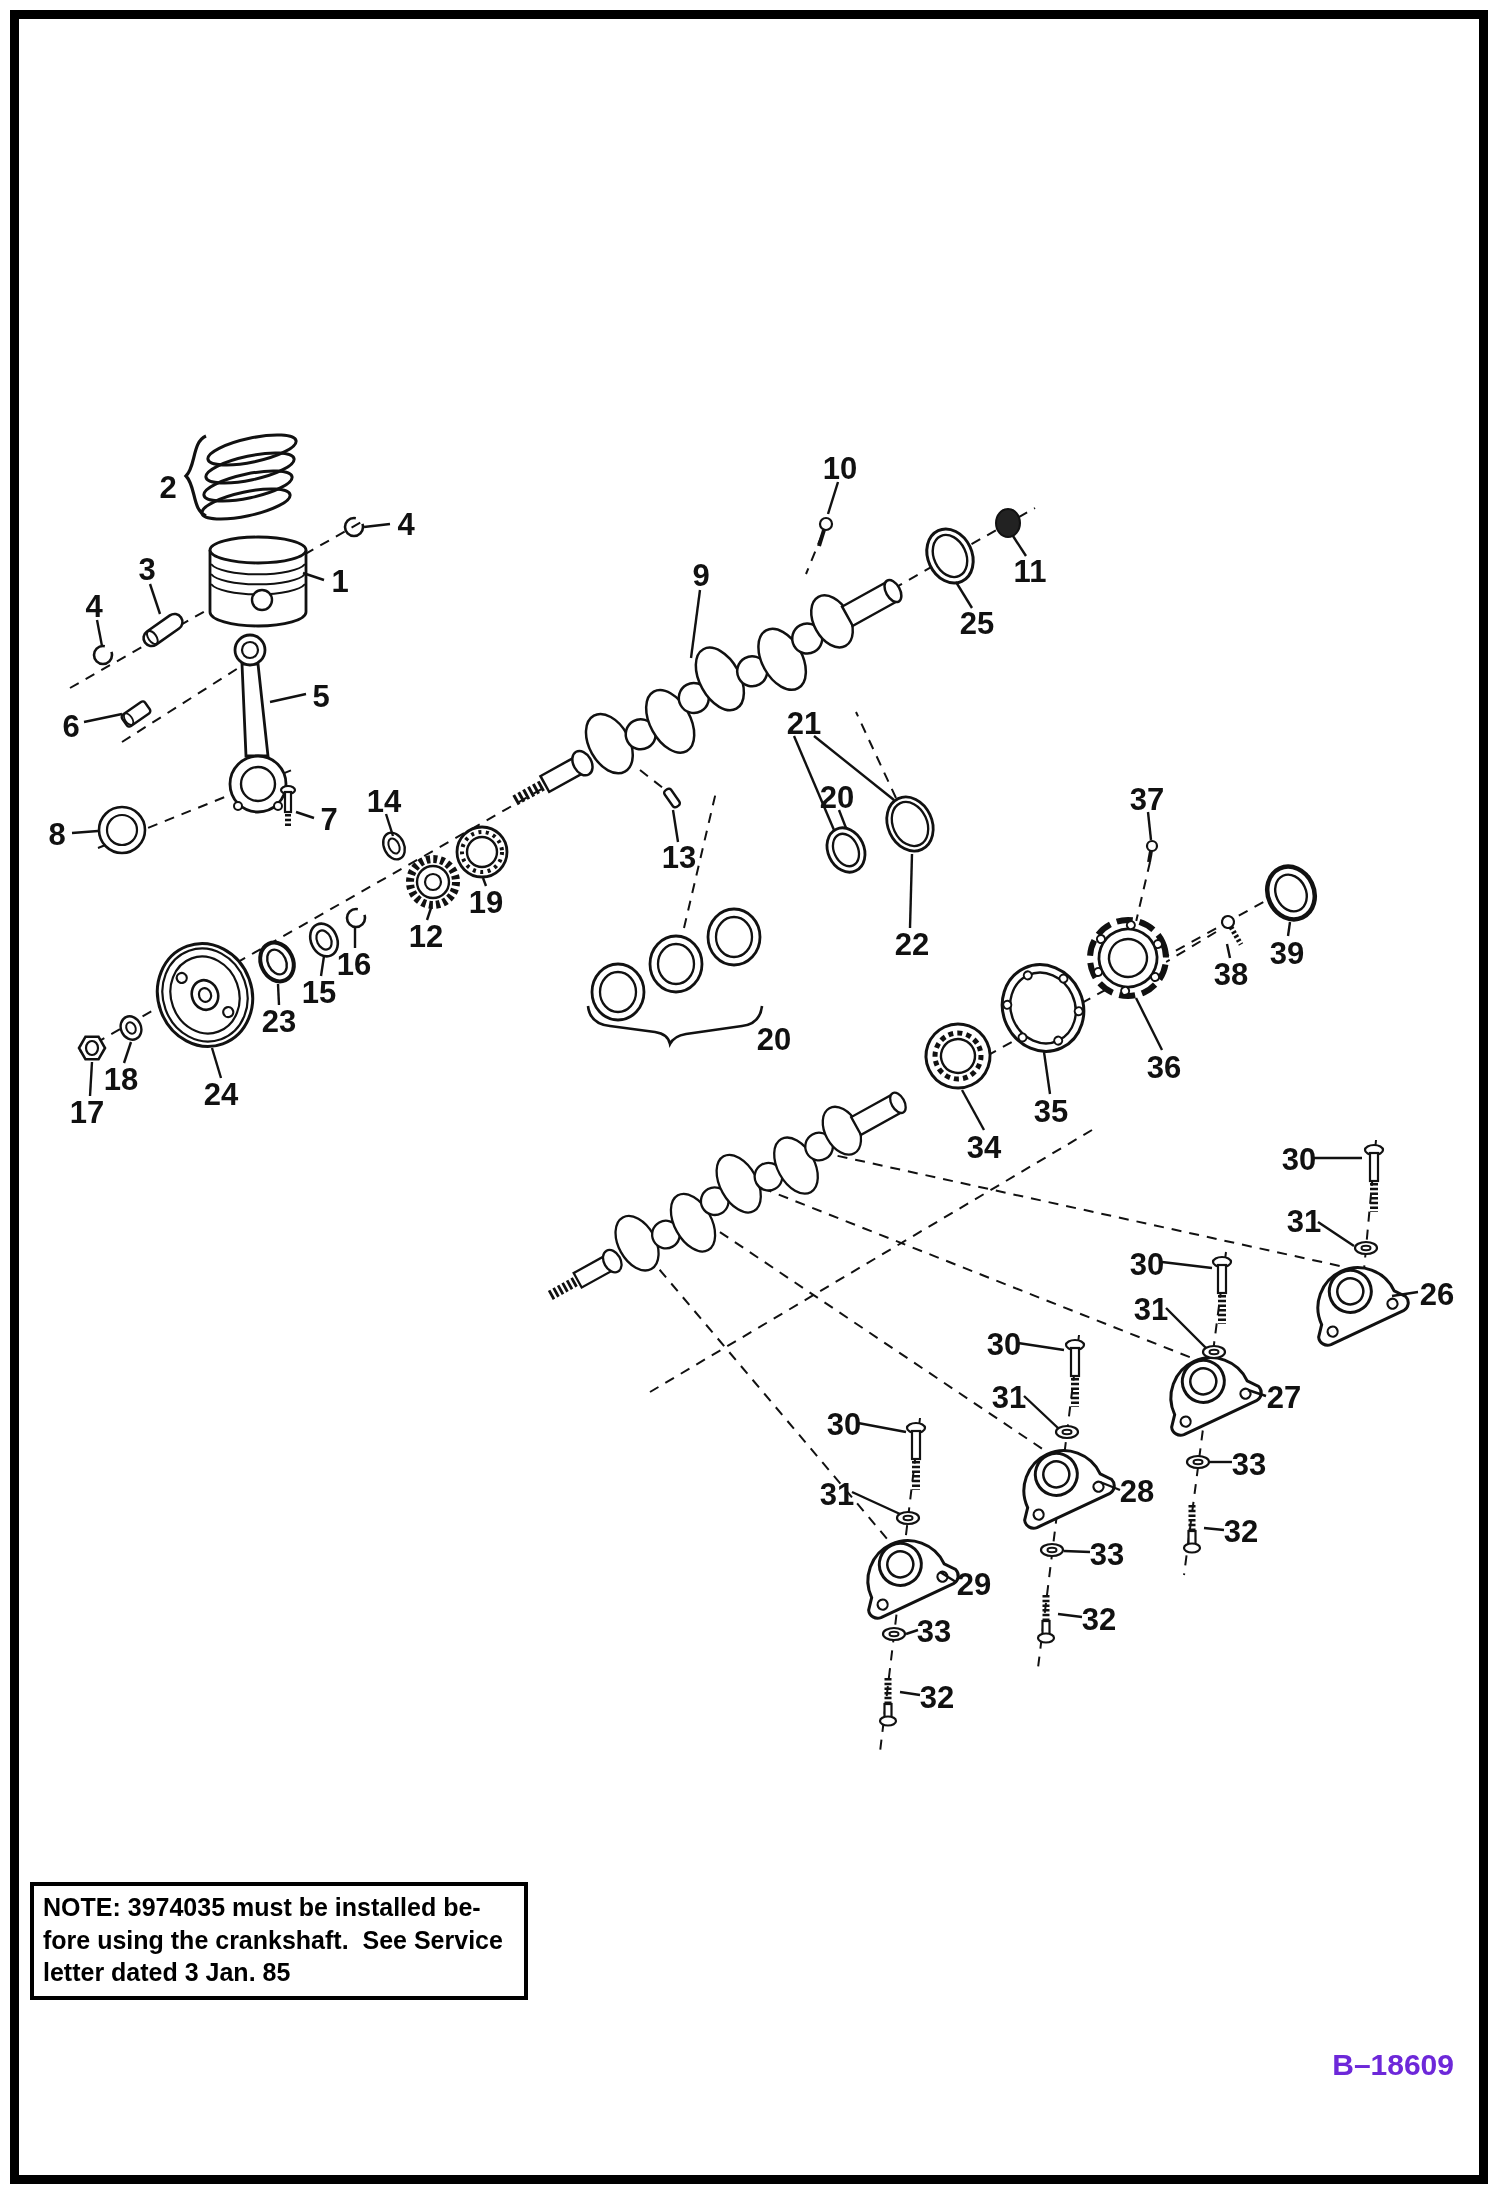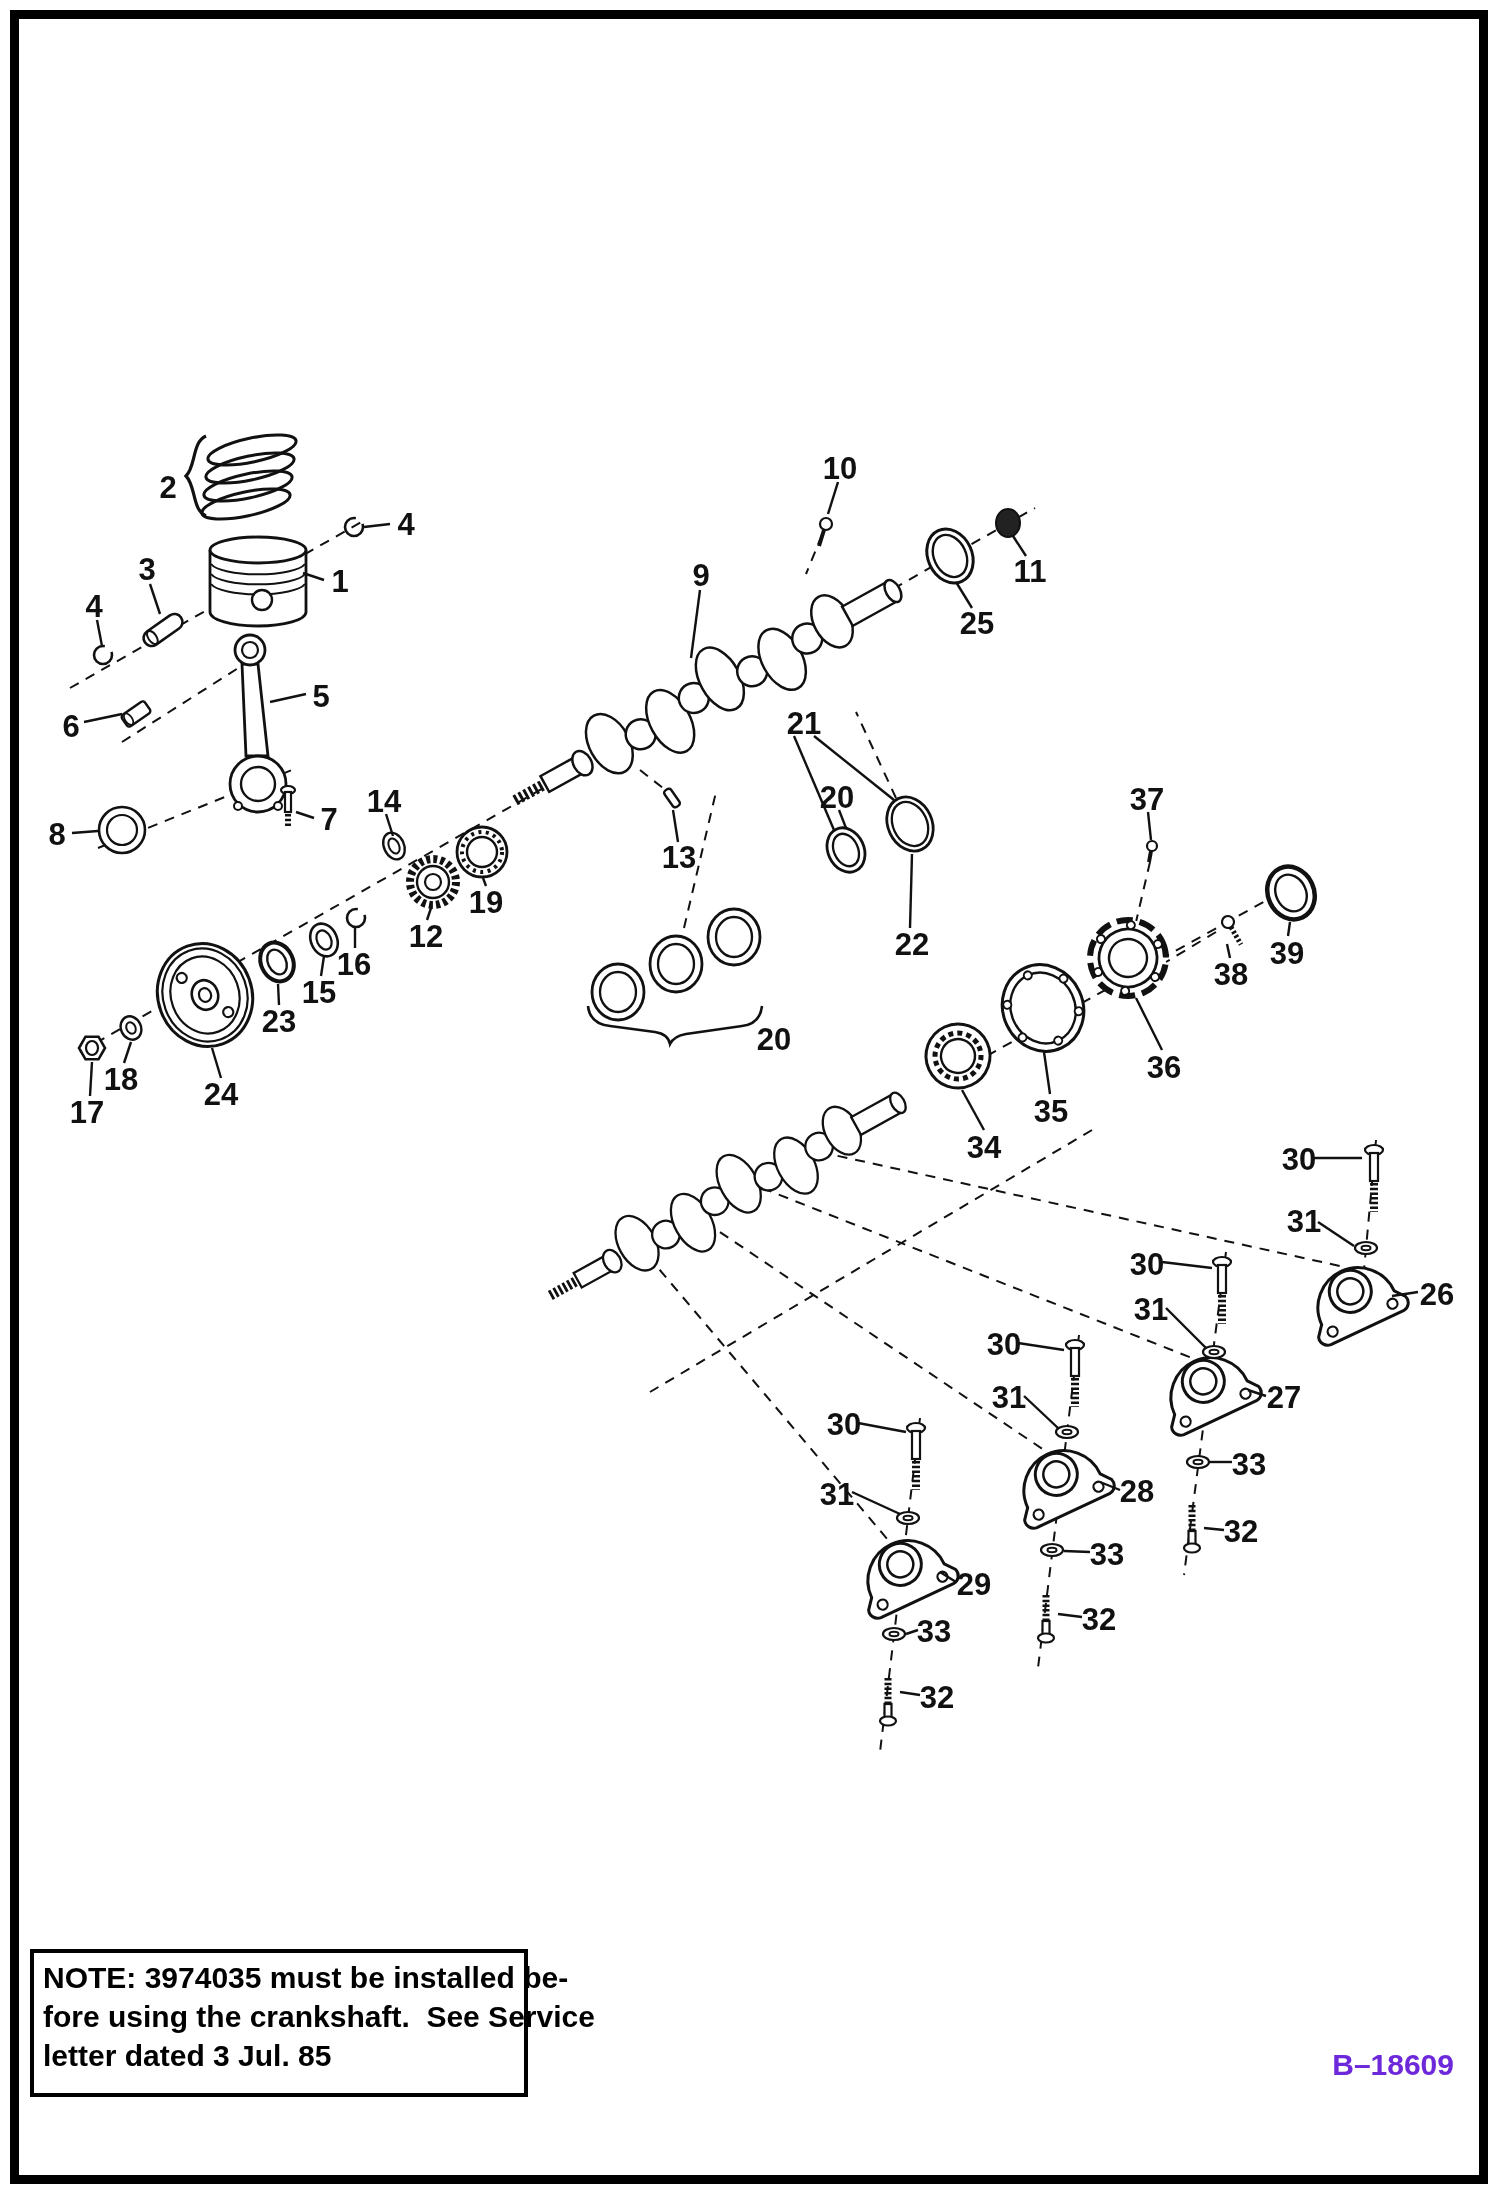--- a/index.html
+++ b/index.html
@@ -1,22 +1,22 @@
 <!DOCTYPE html>
 <html><head>
 <meta charset="utf-8">
 <style>
   html,body{margin:0;padding:0;background:#fff;}
   body{width:1498px;height:2194px;position:relative;font-family:"Liberation Sans",sans-serif;}
   .frame{position:absolute;left:10px;top:10px;right:10px;bottom:10px;border:9px solid #000;background:#fff;}
   svg#diagram-svg{position:absolute;left:0;top:0;width:1498px;height:2194px;}
   .callout{font-family:"Liberation Sans",sans-serif;font-weight:bold;font-size:31px;fill:#111;
            text-anchor:middle;dominant-baseline:central;}
-  .note-box{position:absolute;left:30px;top:1949px;width:472px;border:4px solid #000;
-            background:#fff;padding:5px 9px 18px 9px;font-weight:bold;font-size:30px;line-height:1.3;color:#000;}
+  .note-box{position:absolute;left:30px;top:1882px;width:472px;border:4px solid #000;
+            background:#fff;padding:5px 9px 7px 9px;font-weight:bold;font-size:25px;line-height:1.3;color:#000;}
   .note-line{white-space:pre;}
   .note-label{font-weight:bold;}
   .figure-ref{position:absolute;right:44px;top:2048px;font-weight:bold;font-size:30px;color:#6d28d9;}
 </style>
 </head>
 <body>
 
 <div class="frame"></div>
 
 <svg id="diagram-svg" viewBox="0 0 1498 2194">
@@ -393,16 +393,16 @@
       <text x="1107" y="1554" class="callout">33</text>
       <text x="1099" y="1619" class="callout">32</text>
       <text x="934" y="1631" class="callout">33</text>
       <text x="937" y="1697" class="callout">32</text>
     </g>
 </svg>
 
 <div class="note-box">
   <div class="note-line"><span class="note-label">NOTE:</span><span> 3974035 must be installed be-</span></div>
   <div class="note-line">fore using the crankshaft.  See Service</div>
-  <div class="note-line">letter dated 3 Jul. 85</div>
+  <div class="note-line">letter dated 3 Jan. 85</div>
 </div>
 
 <div class="figure-ref">B–18609</div>
 
 </body></html>

